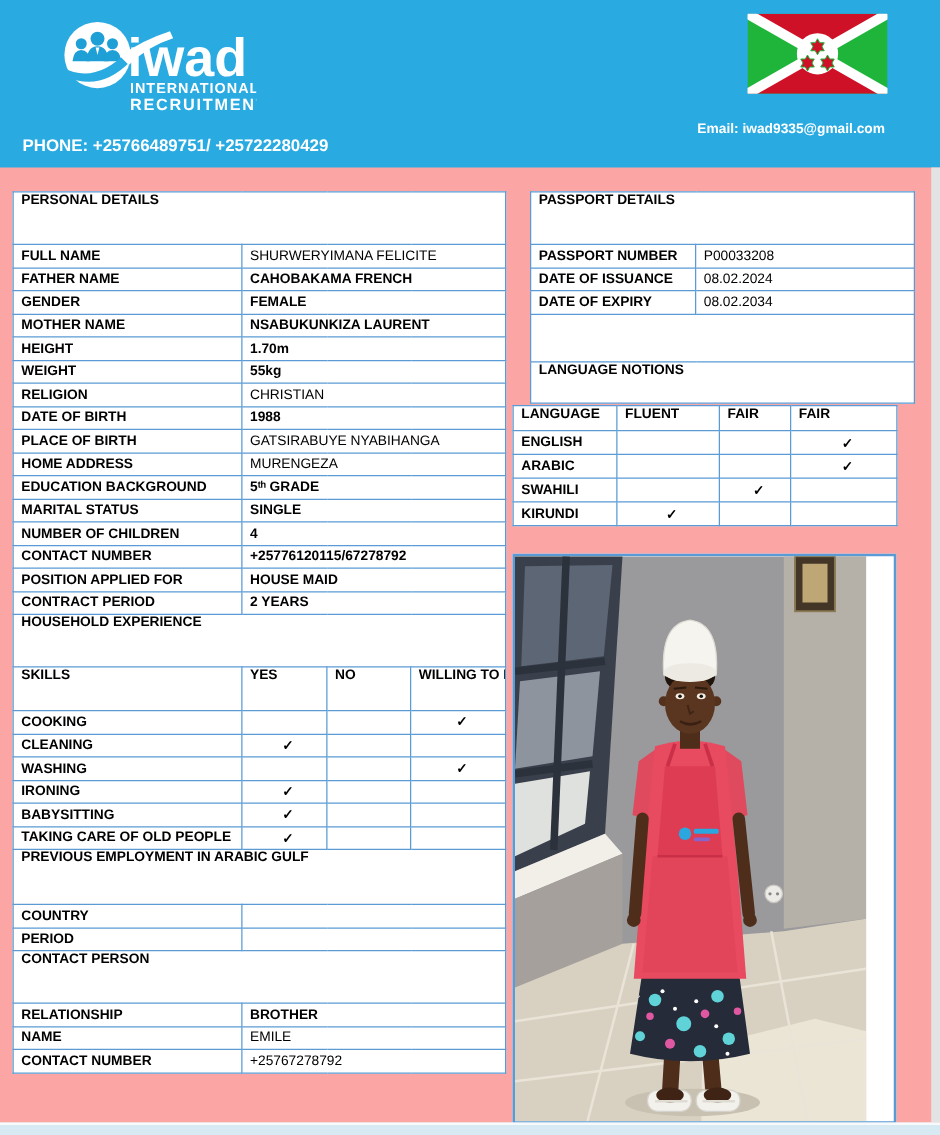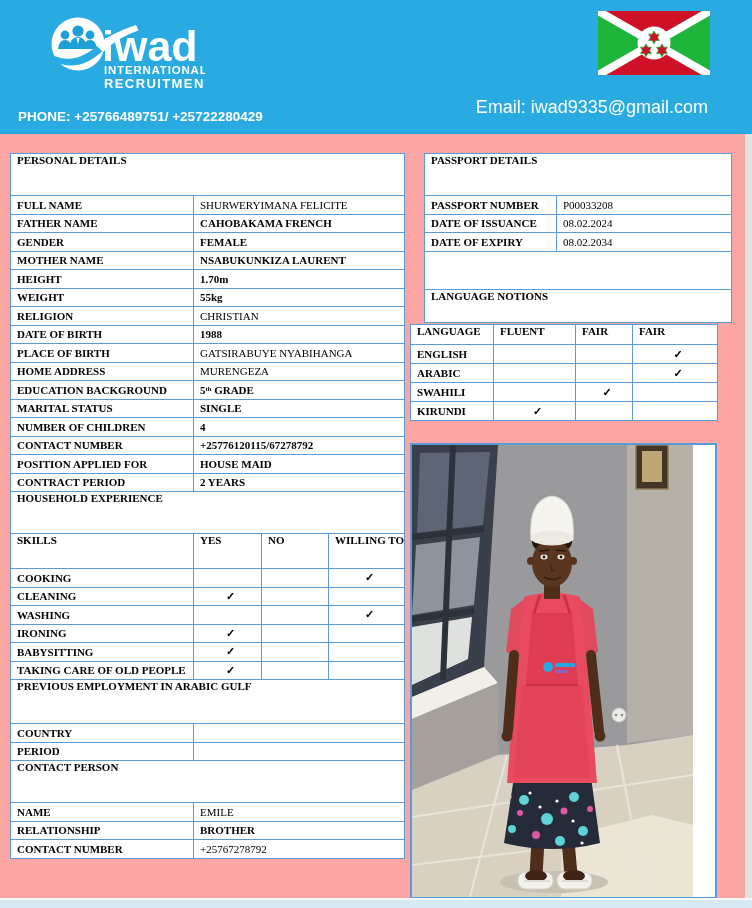--- a/index.html
+++ b/index.html
@@ -4,24 +4,24 @@
 <style>
   html,body{margin:0;padding:0;background:#fff;}
   .page{position:relative;width:752px;height:908px;background:#fca5a5;overflow:hidden;
         font-family:"Liberation Sans",sans-serif;}
 
   
   .topbar{position:absolute;left:0;top:0;width:752px;height:134px;background:#29ABE2;}
   .logo-svg{position:absolute;left:40px;top:4px;}
   .flag-svg{position:absolute;left:598px;top:11px;}
   .phone{position:absolute;left:18px;top:97px;color:#fff;font-weight:bold;font-size:13.5px;margin-top:12px;}
-  .email{position:absolute;right:44px;top:97px;color:#fff;font-weight:normal;font-size:18px;padding-left:33px;}
+  .email{position:absolute;right:44px;top:97px;color:#fff;font-weight:bold;font-size:11px;padding-left:33px;}
 
   
-  table.t{border-collapse:collapse;table-layout:fixed;position:absolute;background:#fff;font-family:Liberation Serif, serif;}
+  table.t{border-collapse:collapse;table-layout:fixed;position:absolute;background:#fff;}
   table.t td{border:1.5px solid #5B9BD5;padding:0 0 0 6px;font-size:11px;color:#000;
              overflow:hidden;white-space:nowrap;}
   td.sec{color:#ED7D31;font-weight:bold;font-size:15px;vertical-align:top;padding-top:5px;padding-left:7px;}
   td.lbl{color:#00B050;font-weight:bold;}
   td.val{padding-left:7px;}
   td.vb{font-weight:bold;}
   td.chk{text-align:center;font-weight:bold;font-size:12px;padding:0;}
   td.colhdr{color:#ED7D31;font-weight:bold;font-size:11.5px;vertical-align:top;padding-top:3px;
             white-space:normal;line-height:1.25;margin-top:26px;}
   tr.h{height:18.5px;}
@@ -218,26 +218,26 @@
         </tr>
     <tr class="h">
           <td class="lbl">PERIOD</td>
           <td class="val" colspan="3"></td>
         </tr>
 
     <tr style="height:42px">
           <td class="sec" colspan="4">CONTACT PERSON</td>
         </tr>
     <tr class="h">
+          <td class="lbl">RELATIONSHIP</td>
+          <td class="val vb" colspan="3">BROTHER</td>
+        </tr>
+    <tr class="h">
           <td class="lbl">NAME</td>
           <td class="val" colspan="3">EMILE</td>
-        </tr>
-    <tr class="h">
-          <td class="lbl">RELATIONSHIP</td>
-          <td class="val vb" colspan="3">BROTHER</td>
         </tr>
     <tr class="h">
           <td class="lbl">CONTACT NUMBER</td>
           <td class="val" colspan="3">+25767278792</td>
         </tr>
   </tbody>
     </table>
 
   <table class="t pass-table">
     <colgroup>

